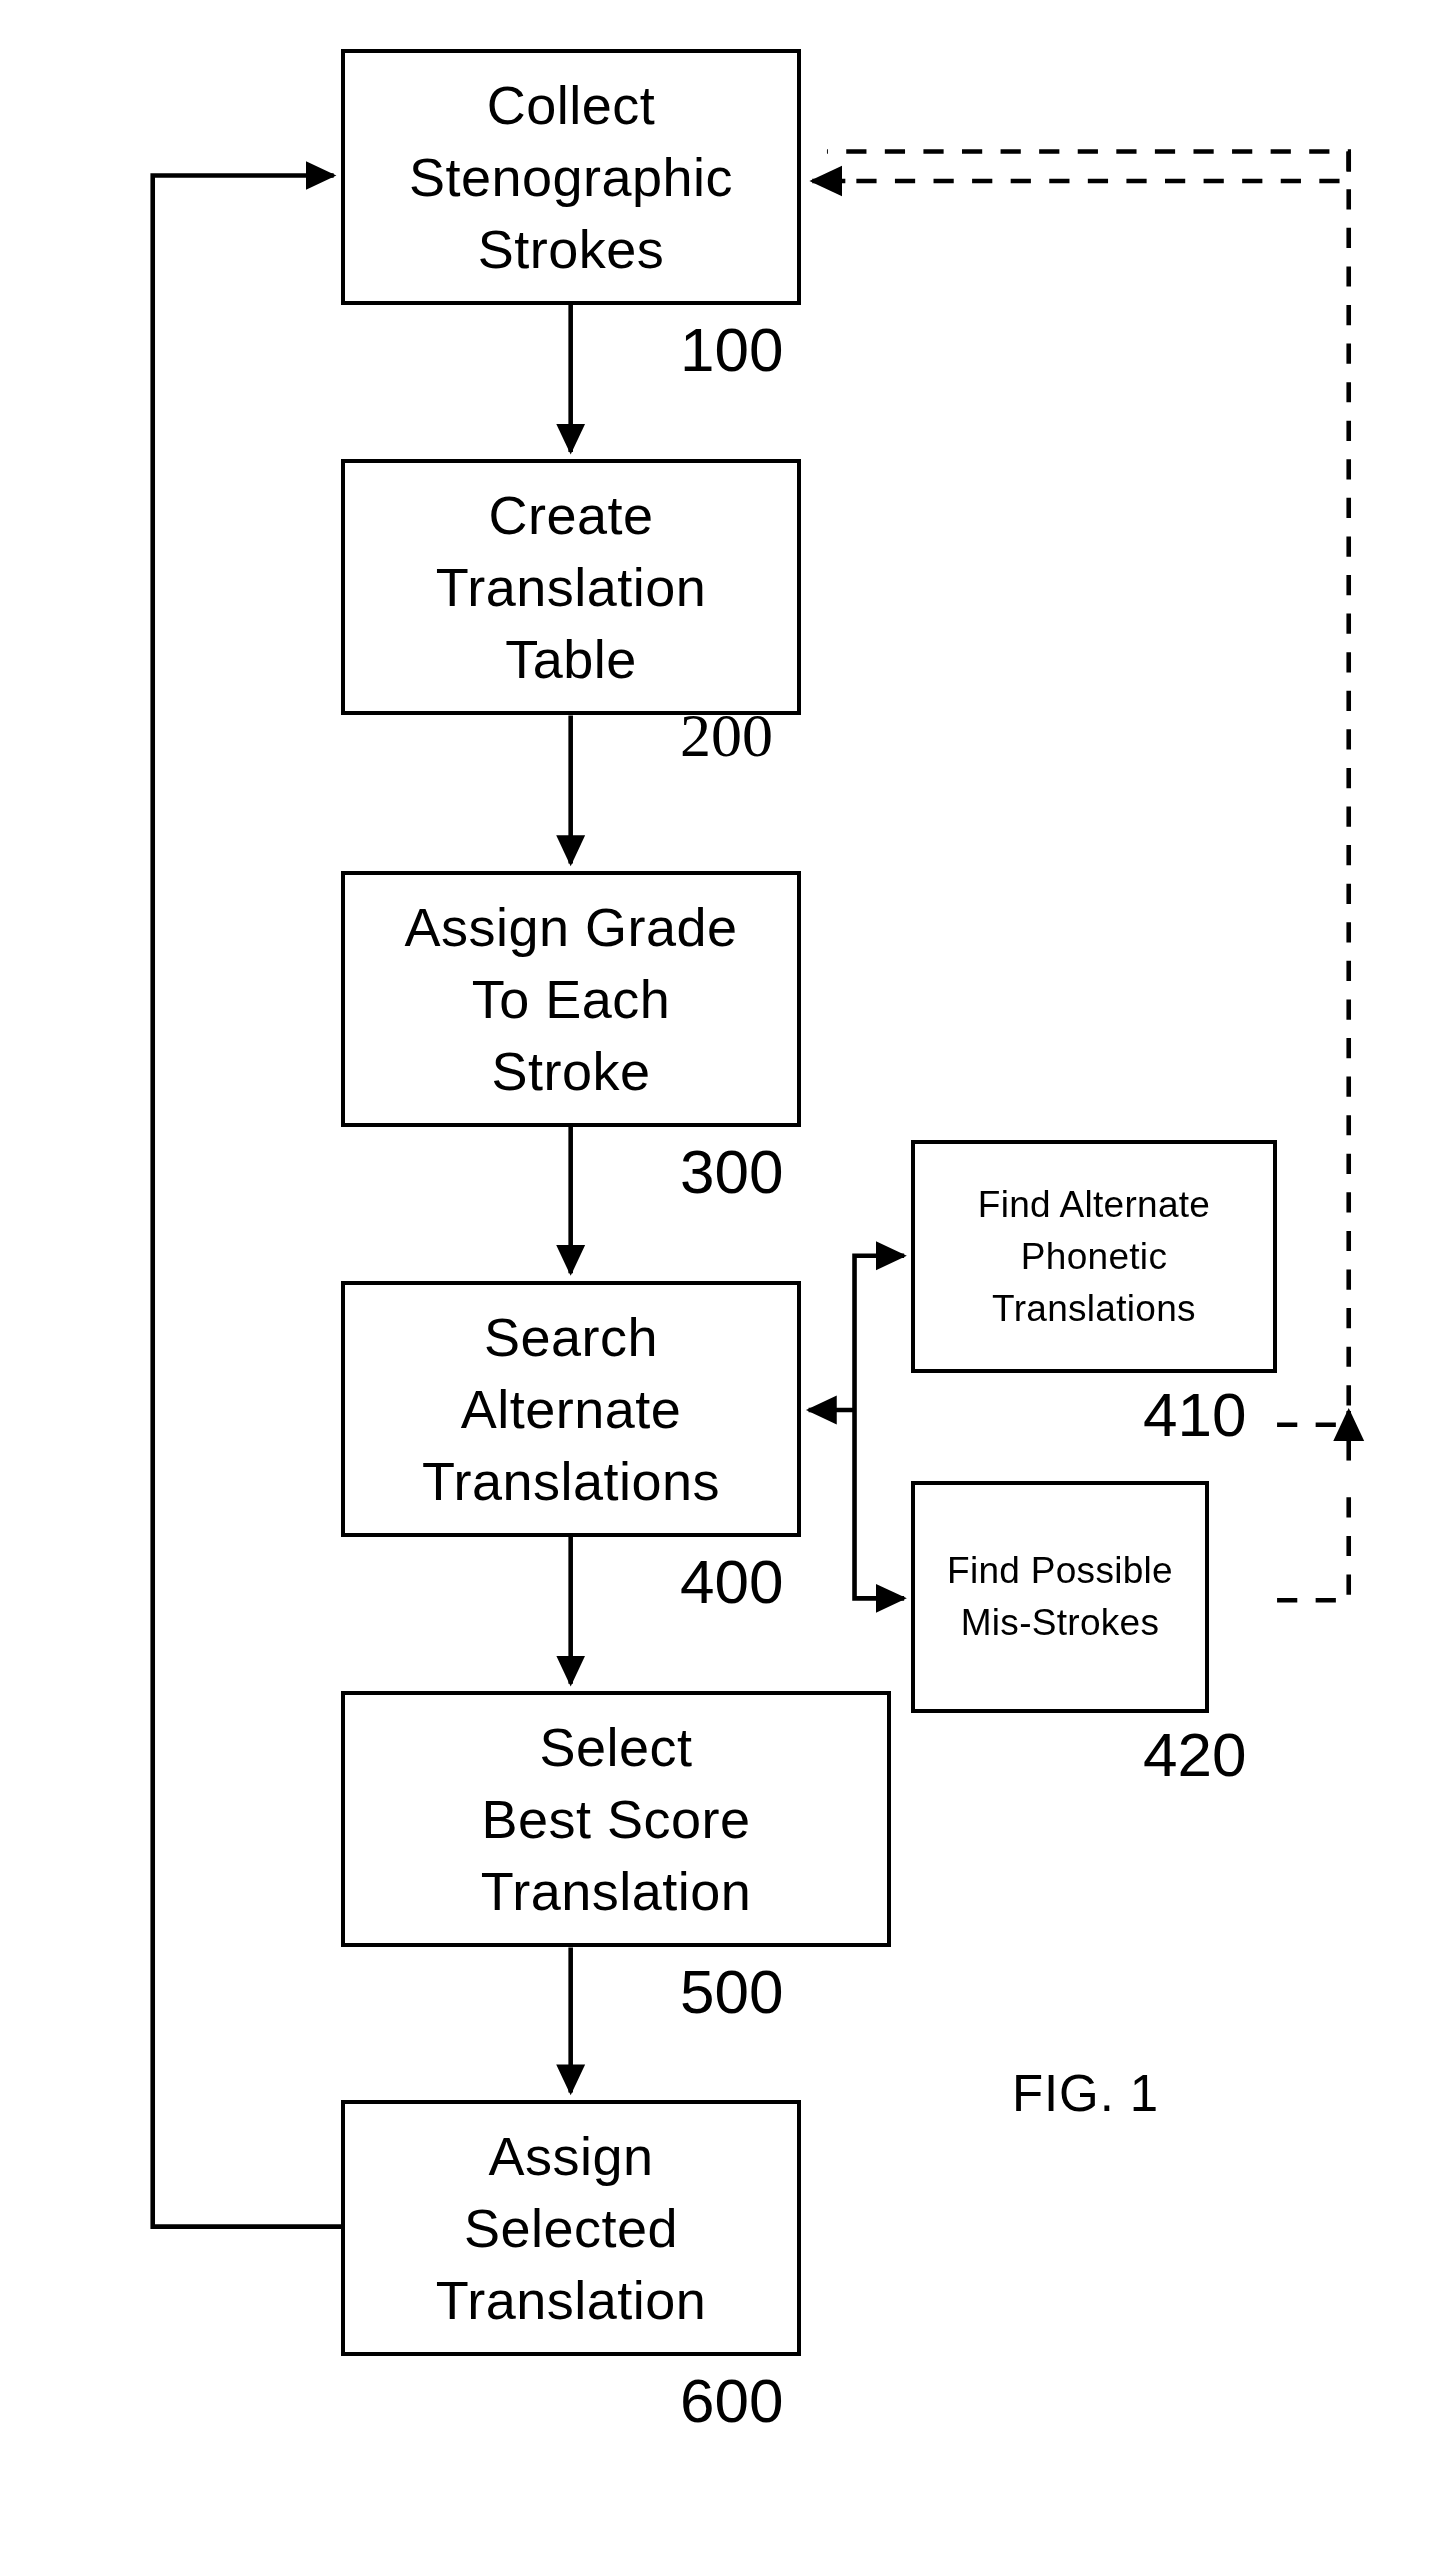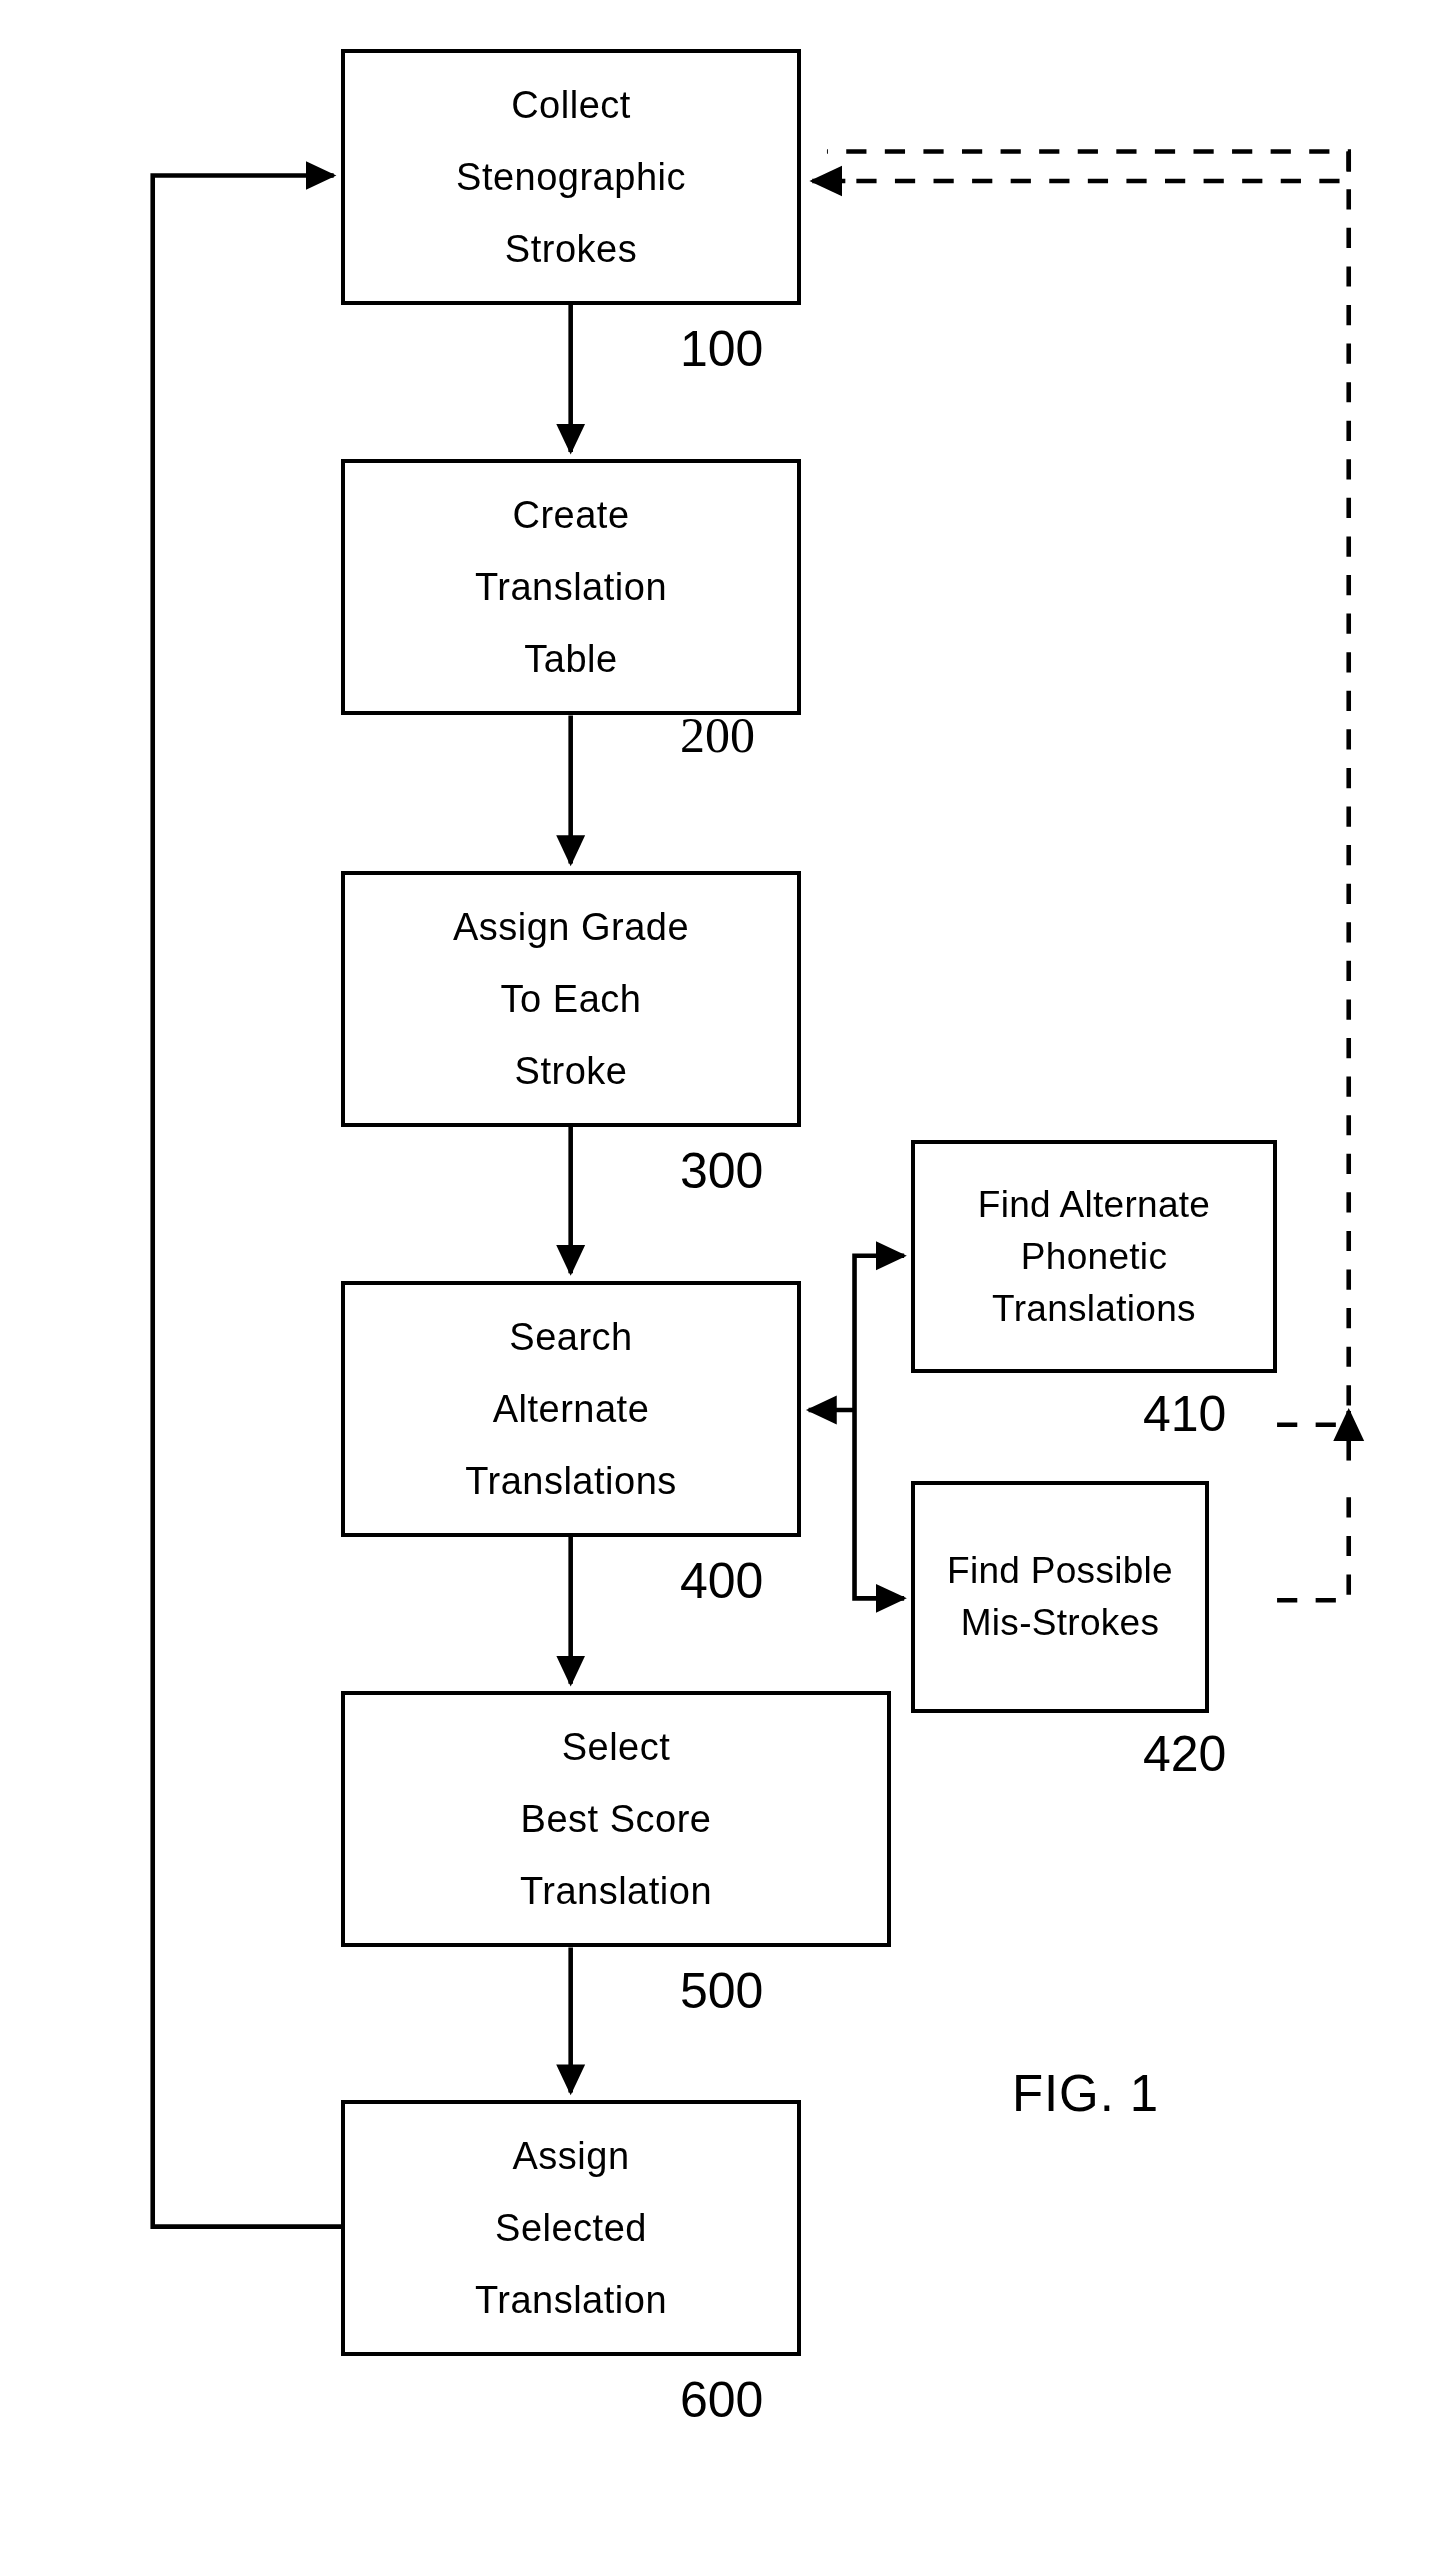--- a/index.html
+++ b/index.html
@@ -33,32 +33,32 @@
     align-items: center;
     justify-content: center;
     text-align: center;
     color: #000000;
   }
   .node-line {
     display: block;
     white-space: pre;
   }
   .main-node .node-line {
-    font-size: 38px;
+    font-size: 54px;
     line-height: 72px;
     letter-spacing: 0.5px;
   }
   .sub-node .node-line {
     font-size: 37px;
     line-height: 52px;
     letter-spacing: 0.3px;
   }
   .ref-label {
     position: absolute;
-    font-size: 50px;
+    font-size: 62px;
     line-height: 55px;
     color: #000000;
     white-space: pre;
   }
   .fig-label {
     position: absolute;
     font-size: 51px;
     line-height: 57px;
     color: #000000;
     letter-spacing: 0.9px;

